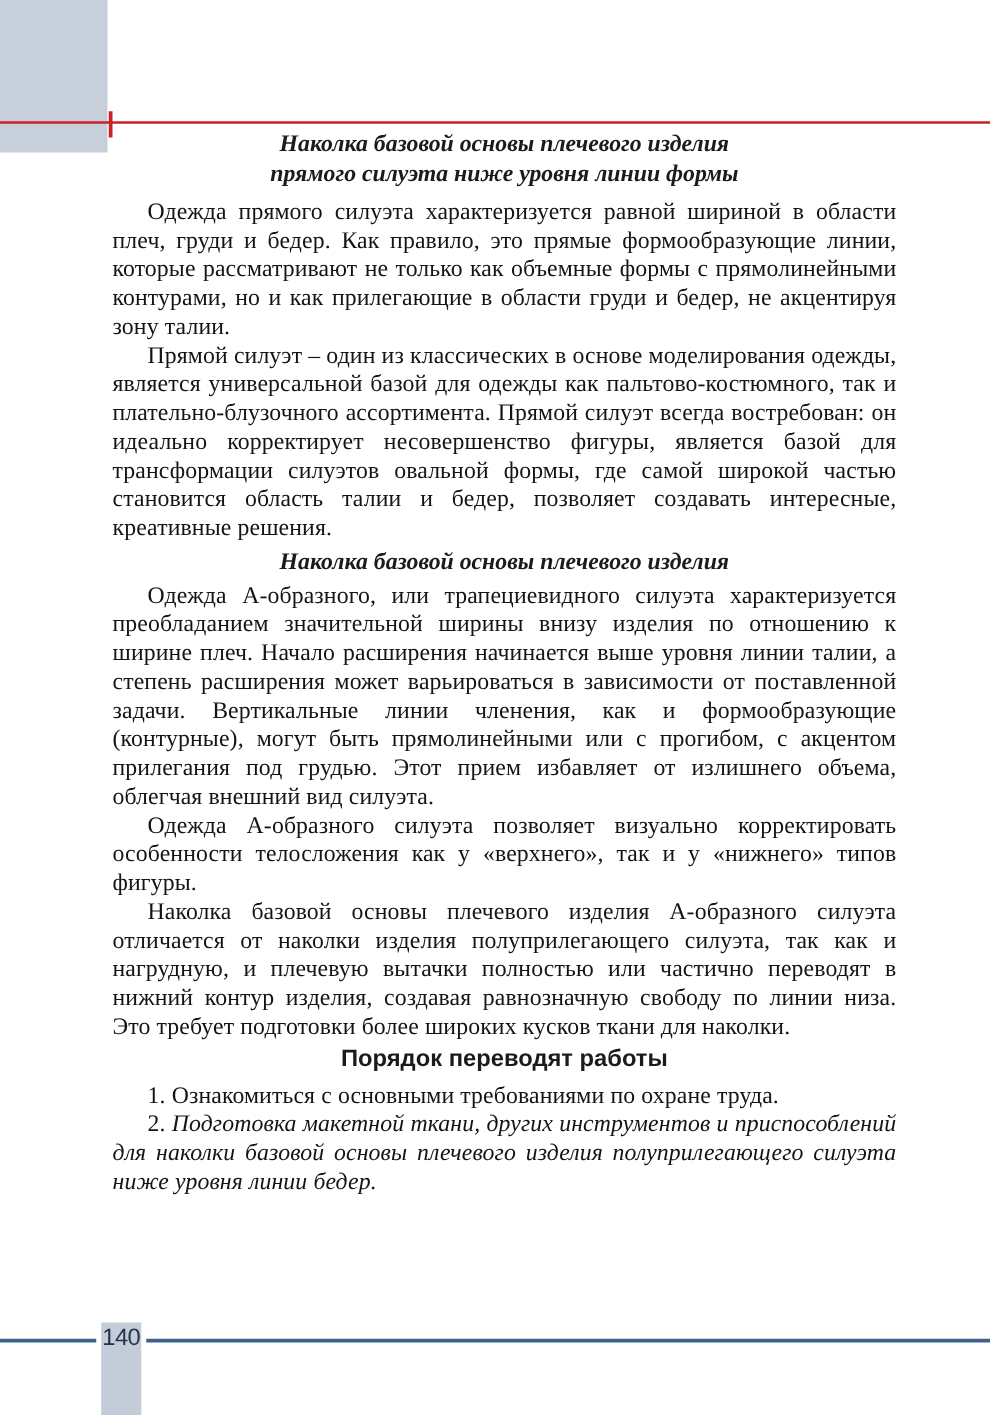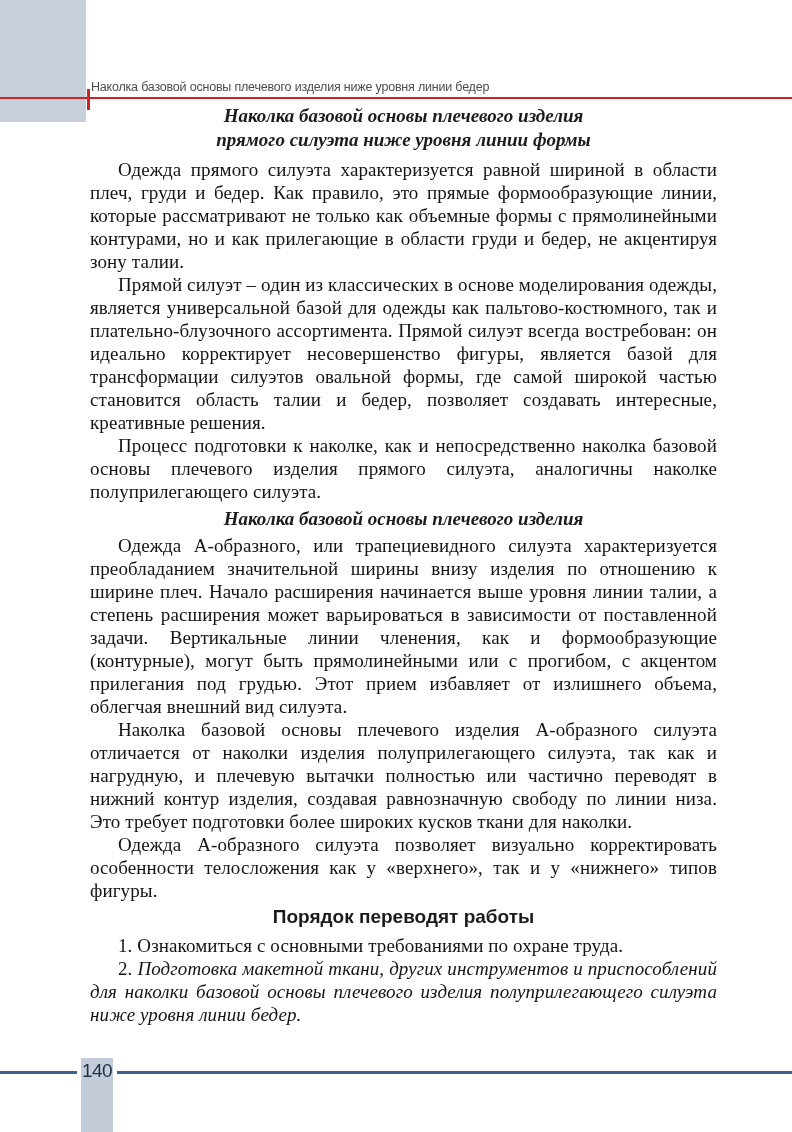--- a/index.html
+++ b/index.html
@@ -127,43 +127,41 @@
     color: #243247;
   }
 </style>
 </head>
 <body>
 
 <div class="page">
 
   <div class="corner-block"></div>
 
-  <div class="running-header">Наколка базовой основы плечевого изделия ниже уровня линии бедер</div>
 
   <div class="red-rule"></div>
   <div class="red-tick"></div>
 
   <div class="content">
 
     <h2 class="section-heading">
       <span class="hl">Наколка базовой основы плечевого изделия</span>
       <span class="hl">прямого силуэта ниже уровня линии формы</span>
     </h2>
 
     <p class="body-par">Одежда прямого силуэта характеризуется равной шириной в области плеч, груди и бедер. Как правило, это прямые формообразующие линии, которые рассматривают не только как объемные формы с прямолинейными контурами, но и как прилегающие в области груди и бедер, не акцентируя зону талии.</p>
     <p class="body-par">Прямой силуэт – один из классических в основе моделирования одежды, является универсальной базой для одежды как пальтово-костюмного, так и плательно-блузочного ассортимента. Прямой силуэт всегда востребован: он идеально корректирует несовершенство фигуры, является базой для трансформации силуэтов овальной формы, где самой широкой частью становится область талии и бедер, позволяет создавать интересные, креативные решения.</p>
-    <p class="body-par">Процесс подготовки к наколке, как и непосредственно наколка базовой основы плечевого изделия прямого силуэта, аналогичны наколке полуприлегающего силуэта.</p>
 
     <h2 class="section-heading second">
       <span class="hl">Наколка базовой основы плечевого изделия</span>
     </h2>
 
     <p class="body-par">Одежда А-образного, или трапециевидного силуэта характеризуется преобладанием значительной ширины внизу изделия по отношению к ширине плеч. Начало расширения начинается выше уровня линии талии, а степень расширения может варьироваться в зависимости от поставленной задачи. Вертикальные линии членения, как и формообразующие (контурные), могут быть прямолинейными или с прогибом, с акцентом прилегания под грудью. Этот прием избавляет от излишнего объема, облегчая внешний вид силуэта.</p>
+    <p class="body-par">Одежда А-образного силуэта позволяет визуально корректировать особенности телосложения как у «верхнего», так и у «нижнего» типов фигуры.</p>
     <p class="body-par">Наколка базовой основы плечевого изделия А-образного силуэта отличается от наколки изделия полуприлегающего силуэта, так как и нагрудную, и плечевую вытачки полностью или частично переводят в нижний контур изделия, создавая равнозначную свободу по линии низа. Это требует подготовки более широких кусков ткани для наколки.</p>
-    <p class="body-par">Одежда А-образного силуэта позволяет визуально корректировать особенности телосложения как у «верхнего», так и у «нижнего» типов фигуры.</p>
 
     <h3 class="procedure-heading">Порядок переводят работы</h3>
 
     <p class="list-item"><span class="item-num">1.</span>&nbsp;<span class="item-text">Ознакомиться с основными требованиями по охране труда.</span></p>
 
     <p class="list-item"><span class="item-num">2.</span>&nbsp;<span class="item-text italic">Подготовка макетной ткани, других инструментов и приспособлений для наколки базовой основы плечевого изделия полуприлегающего силуэта ниже уровня линии бедер.</span></p>
 
   </div>
 
   <div class="footer-line-left"></div>

